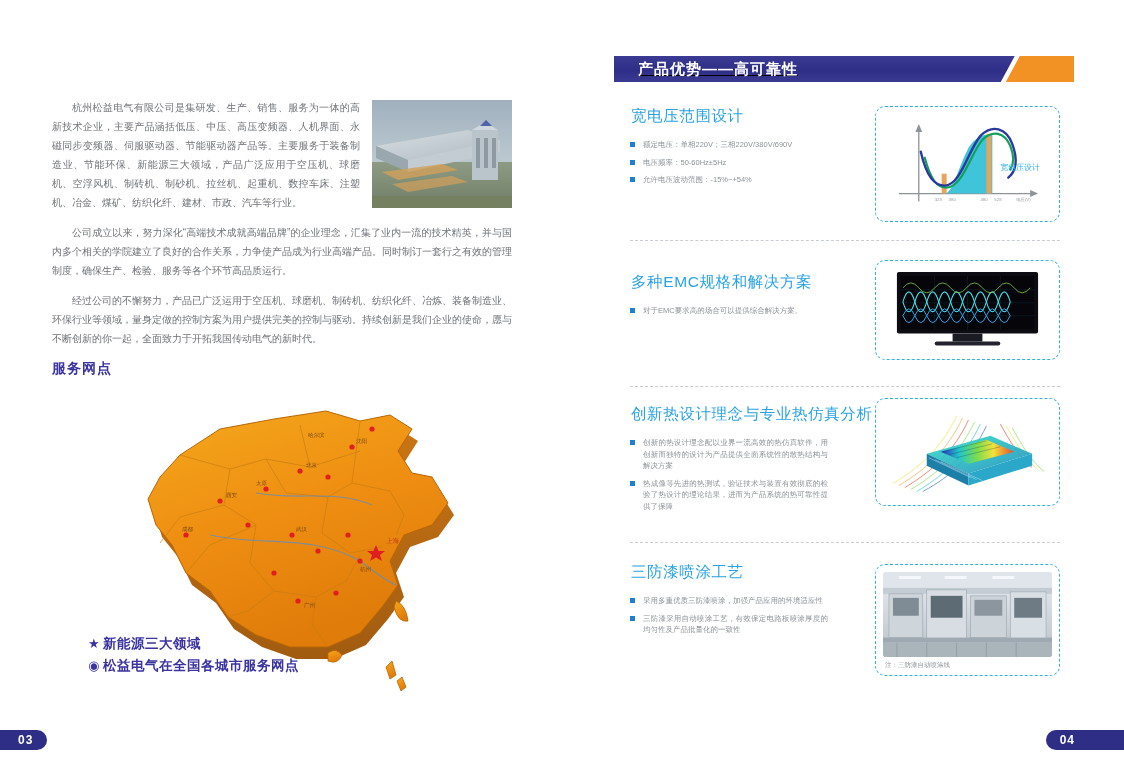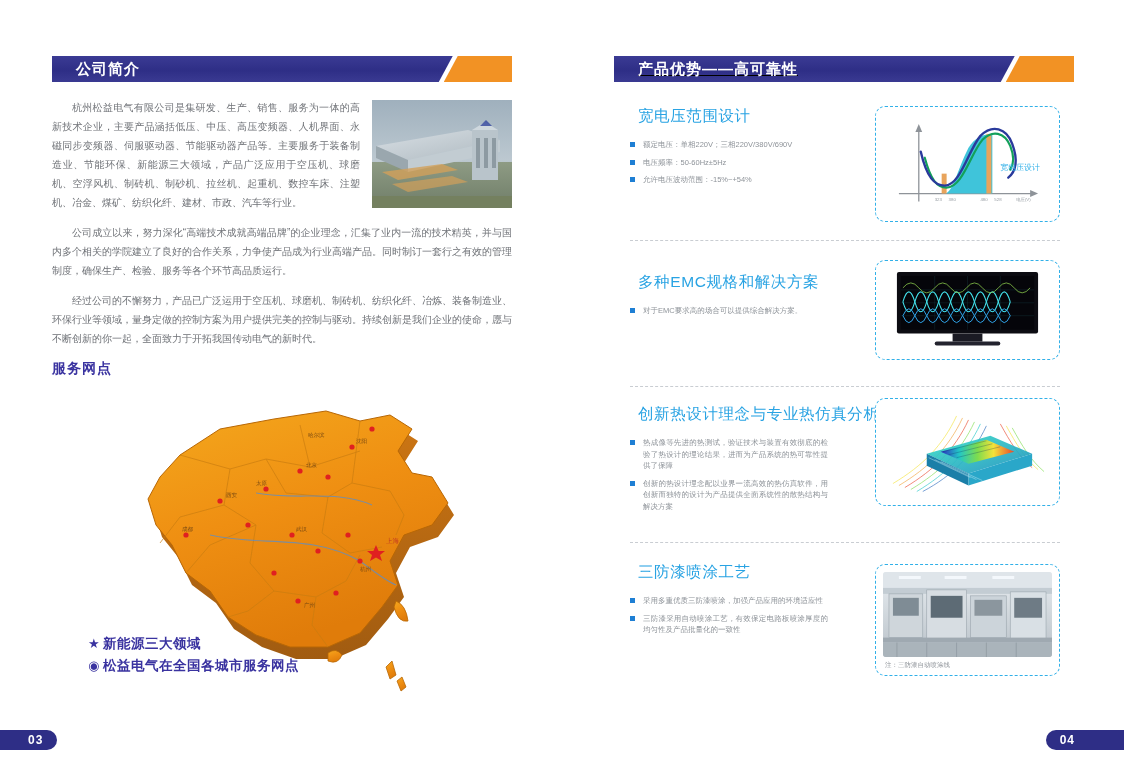--- a/index.html
+++ b/index.html
@@ -58,21 +58,21 @@
     line-height:15px;
   }
   .legend-text{
     color:#3a33a0;font-size:13.5px;font-weight:bold;letter-spacing:.5px;line-height:15px;
   }
 
   
   .feature{position:absolute;left:630px;width:430px;}
   .feature-title{
     color:#29a3e3;font-size:15.5px;font-weight:normal;letter-spacing:.6px;
-    margin:0 0 12px 8px;
+    margin:0 0 12px 1px;
   }
   .bullets{margin:0;padding:0;list-style:none;width:198px;}
   .bullet{
     position:relative;padding-left:13px;margin-bottom:6px;
     color:#8e9399;font-size:7.5px;line-height:11.5px;text-align:justify;
   }
   .bullet::before{
     content:"";position:absolute;left:0;top:3px;
     width:5px;height:5px;background:#1e7fd4;
   }
@@ -91,37 +91,31 @@
   }
 
   
   .folio{position:absolute;bottom:14px;height:22px;display:flex;align-items:center;}
   .folio-left{left:0;}
   .folio-right{right:0;}
   .folio .pill{
     background:#2e2e86;color:#fff;font-size:12px;font-weight:bold;
     height:20px;line-height:20px;padding:0 14px;letter-spacing:1px;
   }
-  .folio-left .pill{border-radius:0 11px 11px 0;padding-left:28px;}
+  .folio-left .pill{border-radius:0 11px 11px 0;padding-left:18px;}
   .folio-right .pill{border-radius:11px 0 0 11px;padding-right:49px;}
   .clear{clear:both;}
 </style>
 </head>
 <body>
 
 <div class="spread">
 
   <div class="page page-left">
 
-    <div class="banner" style="left:52px;top:56px;width:460px;">
-      <div class="bar" style="width:386px;">
-        <span>公司简介</span>
-      </div>
-      <div class="accent"></div>
-    </div>
 
     <div class="intro-block">
       <div class="intro-float">
         <svg class="factory-img" viewBox="0 0 140 108" preserveAspectRatio="none">
           <defs>
             <linearGradient id="sky" x1="0" y1="0" x2="0" y2="1">
               <stop offset="0%" stop-color="#9fb0bd"></stop>
                 <stop offset="55%" stop-color="#bcc8d0"></stop>
               <stop offset="100%" stop-color="#9aa89a"></stop>
             </linearGradient>
@@ -339,22 +333,22 @@
           <rect x="52" y="74" width="66" height="4" rx="2" fill="#23232e"></rect>
         </svg>
       </div>
     </div>
 
     <div class="divider" style="top:386px;"></div>
 
     <div class="feature" style="top:404px;">
       <h3 class="feature-title">创新热设计理念与专业热仿真分析</h3>
       <ul class="bullets">
+        <li class="bullet">创新的热设计理念配以业界一流高效的热仿真软件，用创新而独特的设计为产品提供全面系统性的散热结构与解决方案</li>
         <li class="bullet">热成像等先进的热测试，验证技术与装置有效彻底的检验了热设计的理论结果，进而为产品系统的热可靠性提供了保障</li>
-        <li class="bullet">创新的热设计理念配以业界一流高效的热仿真软件，用创新而独特的设计为产品提供全面系统性的散热结构与解决方案</li>
       </ul>
       <div class="shot" style="top:-6px;height:108px;">
         <svg class="shot-inner" viewBox="0 0 170 94">
           <defs>
             <linearGradient id="heat" x1="0" y1="0" x2="1" y2="0">
               <stop offset="0%" stop-color="#2b2bbd"></stop>
                 <stop offset="25%" stop-color="#22c7c7"></stop>
               <stop offset="50%" stop-color="#7ddc4e"></stop>
                 <stop offset="72%" stop-color="#f3e23a"></stop>
               <stop offset="100%" stop-color="#e8452a"></stop>

